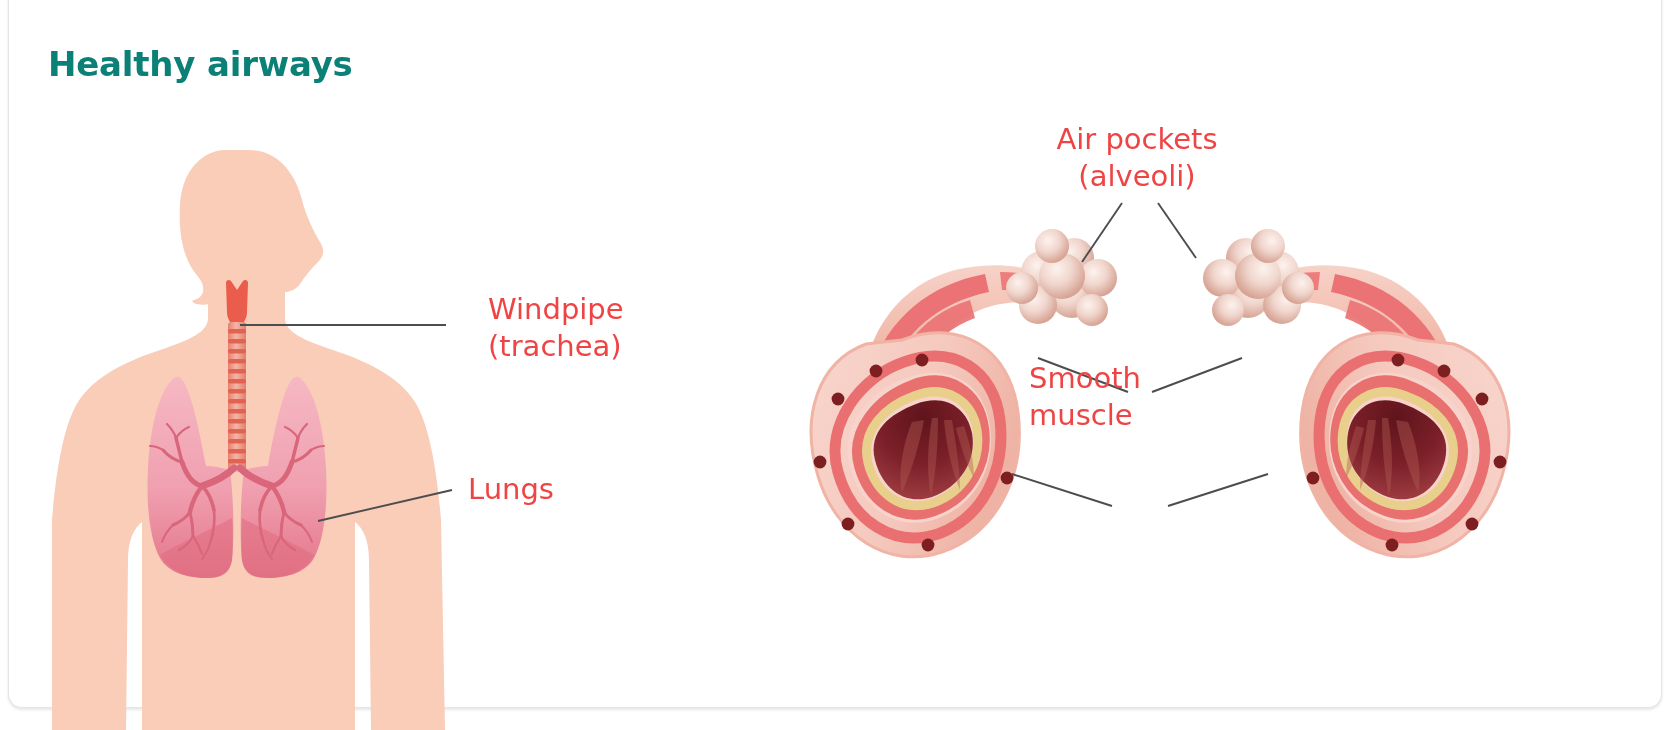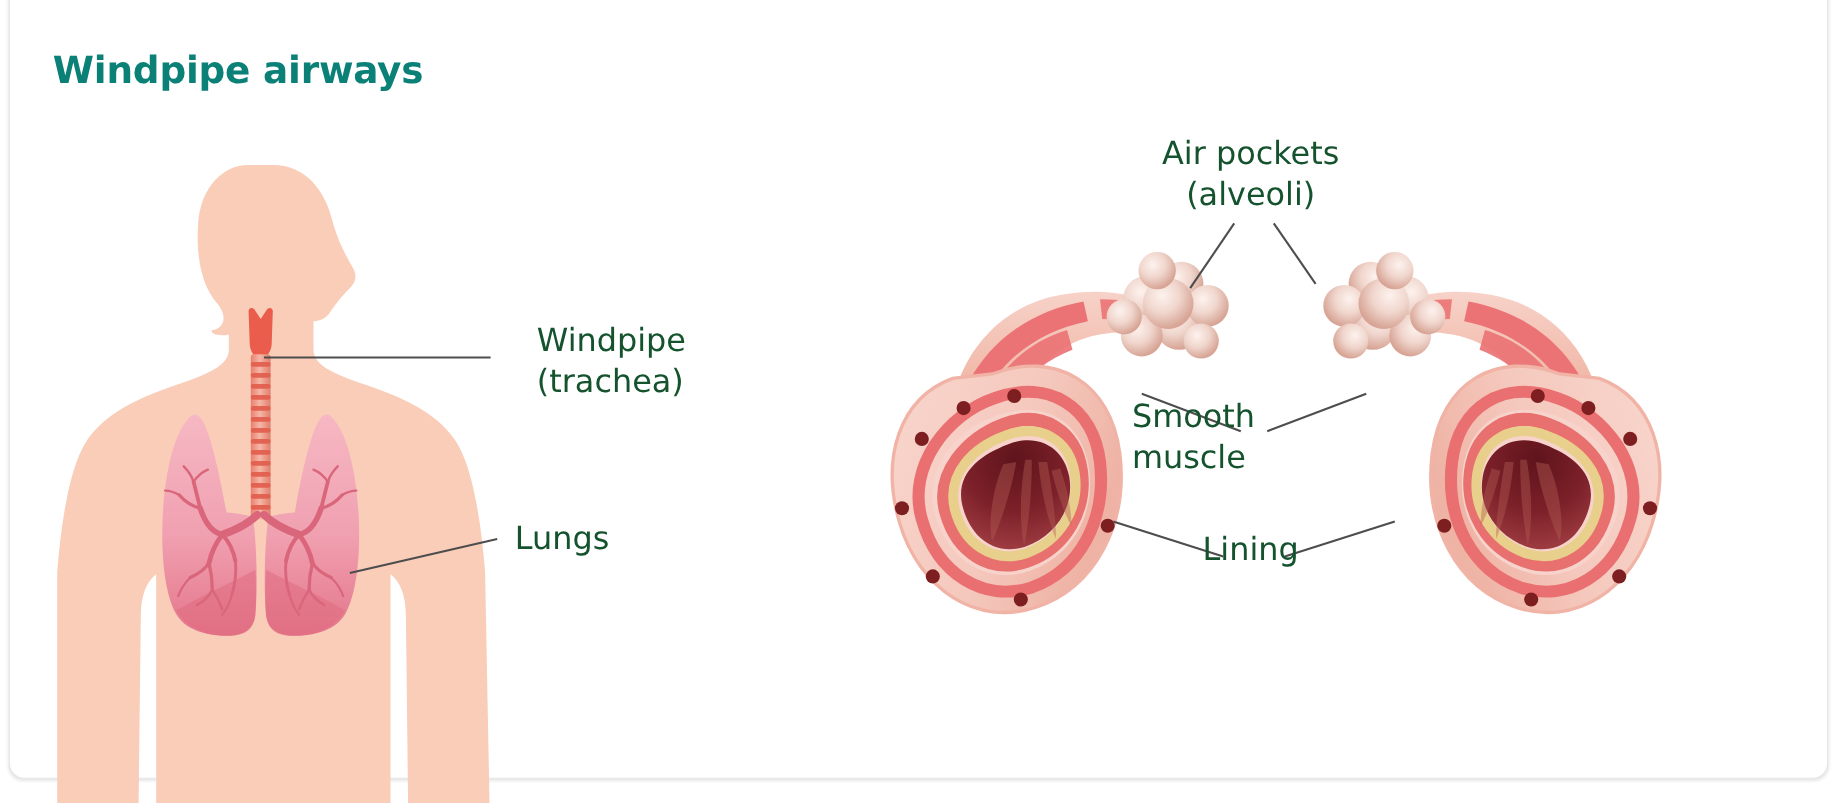--- a/index.html
+++ b/index.html
@@ -37,21 +37,21 @@
     left: 48px; top: 44px;
     font-size: 34px;
     font-weight: 700;
     color: #0b8077;
     letter-spacing: -0.2px;
     white-space: nowrap;
   }
 
   .label {
     position: absolute;
-    color: #14532d;
+    color: #ef4444;
     font-size: 29px;
     line-height: 1.28;
     white-space: pre;
   }
   .label.center { text-align: center; }
 
   #lbl-windpipe { left: 460px; top: 291px; margin-left: 28px; }
   #lbl-lungs    { left: 468px; top: 471px; text-align: center; }
   #lbl-alveoli  { left: 1008px; top: 121px; width: 258px; text-align: center; }
   #lbl-smooth   { left: 1029px; top: 360px; width: 234px; text-align: left; }
@@ -61,21 +61,21 @@
   .art { position: absolute; left: 0; top: 0; }
 </style>
 </head>
 <body>
 
 <div id="stage">
   <div id="card"></div>
 
   <div id="inner">
 
-    <div id="title">Windpipe airways</div>
+    <div id="title">Healthy airways</div>
 
     <svg class="art" width="1670" height="730" viewBox="0 0 1670 730">
       <defs>
         <linearGradient id="gLungL" x1="0" y1="0" x2="0" y2="1">
           <stop offset="0%" stop-color="#f6b8c3"></stop>
           <stop offset="55%" stop-color="#f0a0b0"></stop>
           <stop offset="100%" stop-color="#e4758a"></stop>
         </linearGradient>
         <linearGradient id="gLungR" x1="0" y1="0" x2="0" y2="1">
           <stop offset="0%" stop-color="#f6b8c3"></stop>
@@ -442,16 +442,15 @@
       </g>
     </svg>
 
     <div class="label" id="lbl-windpipe">Windpipe
 (trachea)</div>
     <div class="label" id="lbl-lungs">Lungs</div>
     <div class="label center" id="lbl-alveoli">Air pockets
 (alveoli)</div>
     <div class="label center" id="lbl-smooth">Smooth
 muscle</div>
-    <div class="label center" id="lbl-lining">Lining</div>
 
   </div>
 </div>
 
 </body></html>

